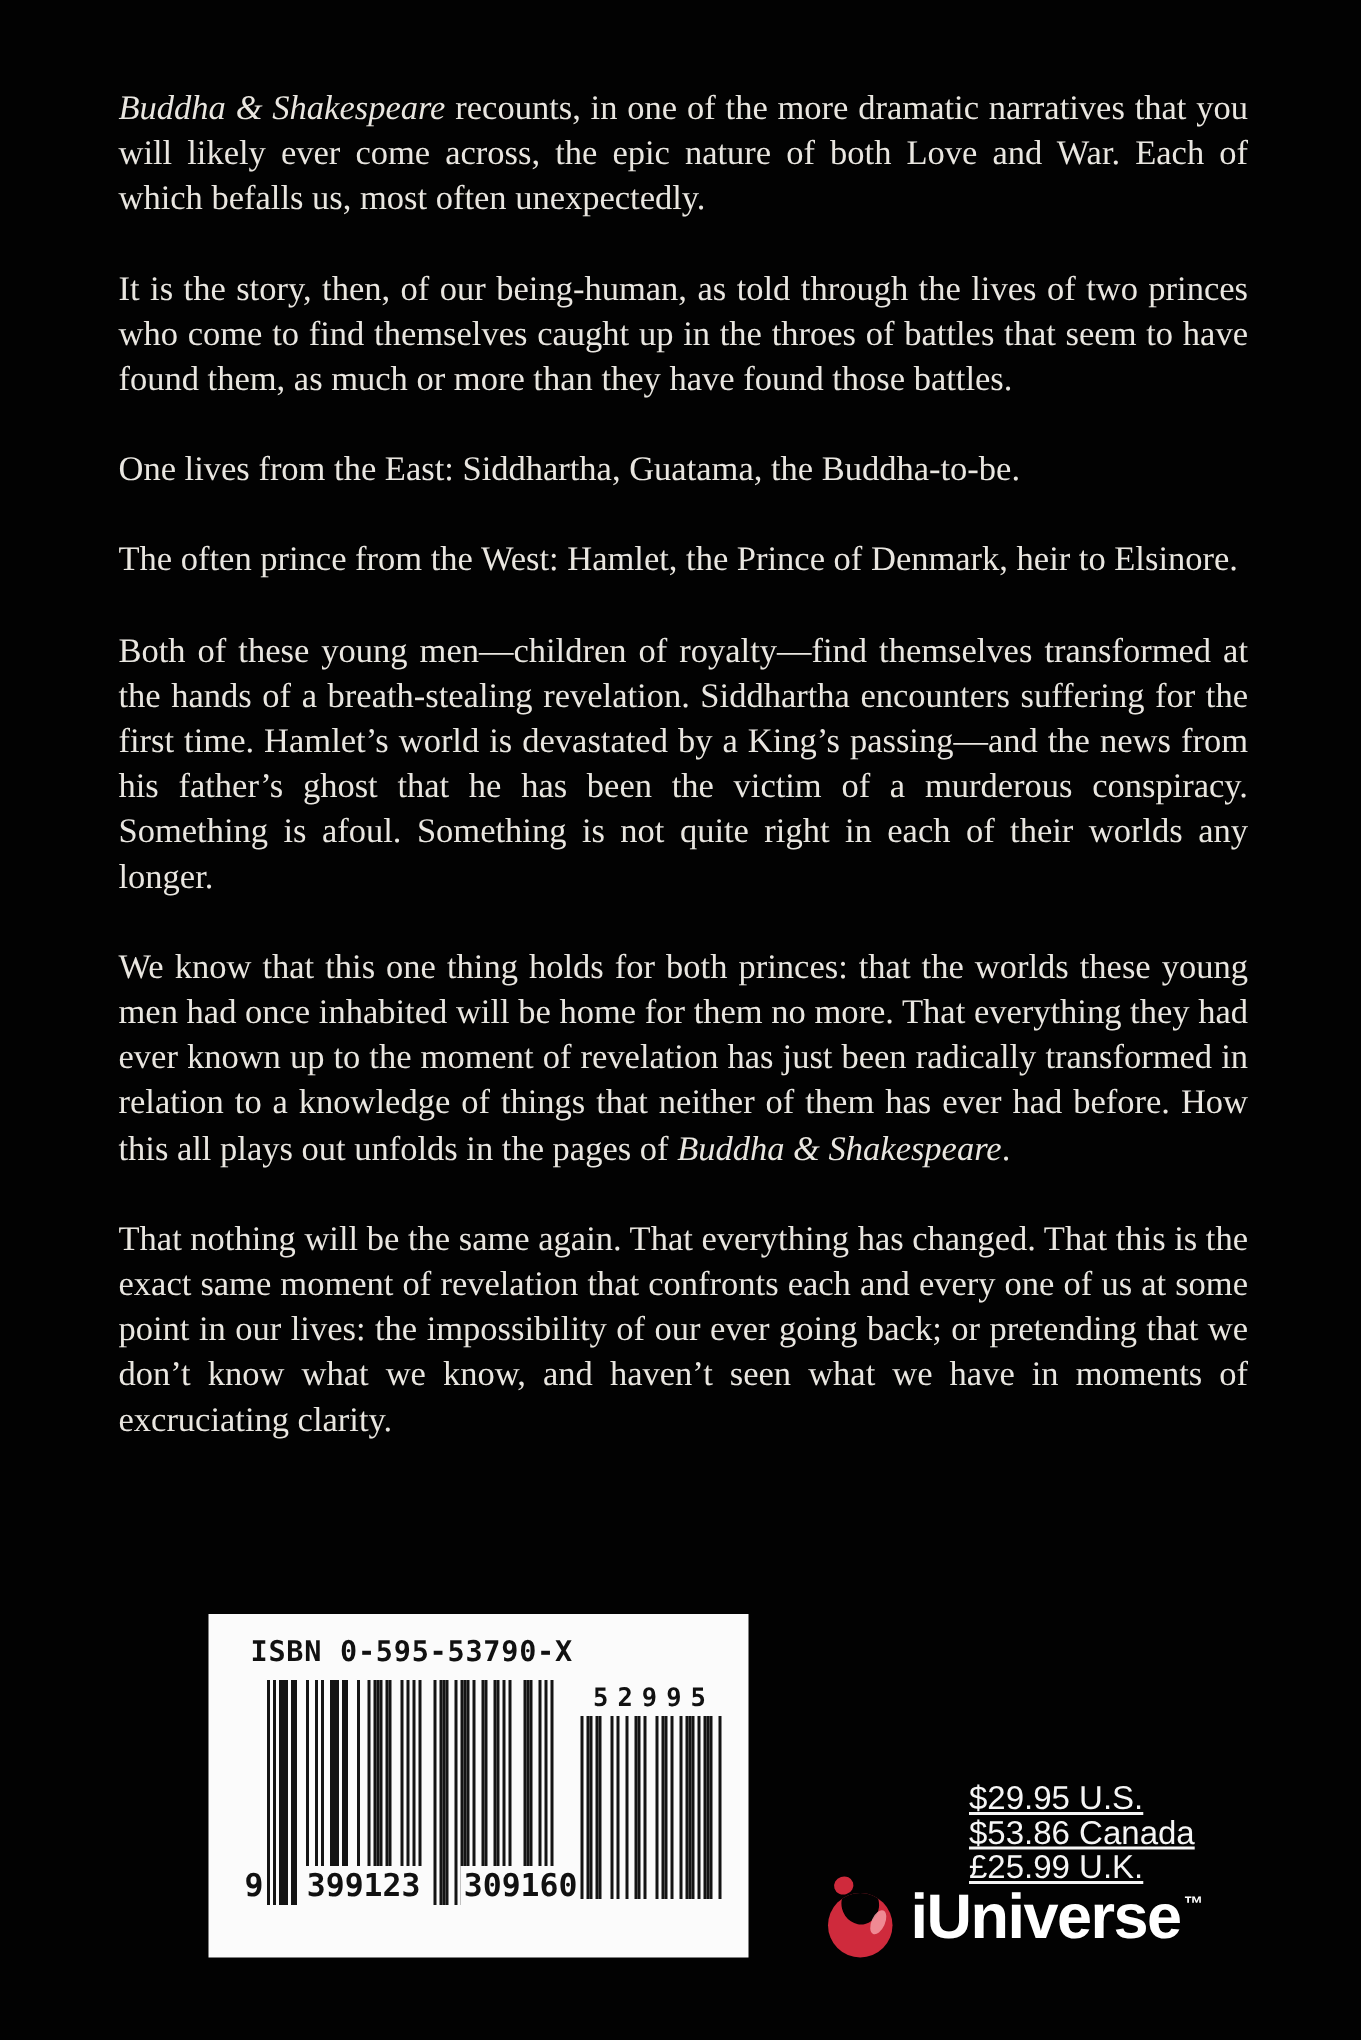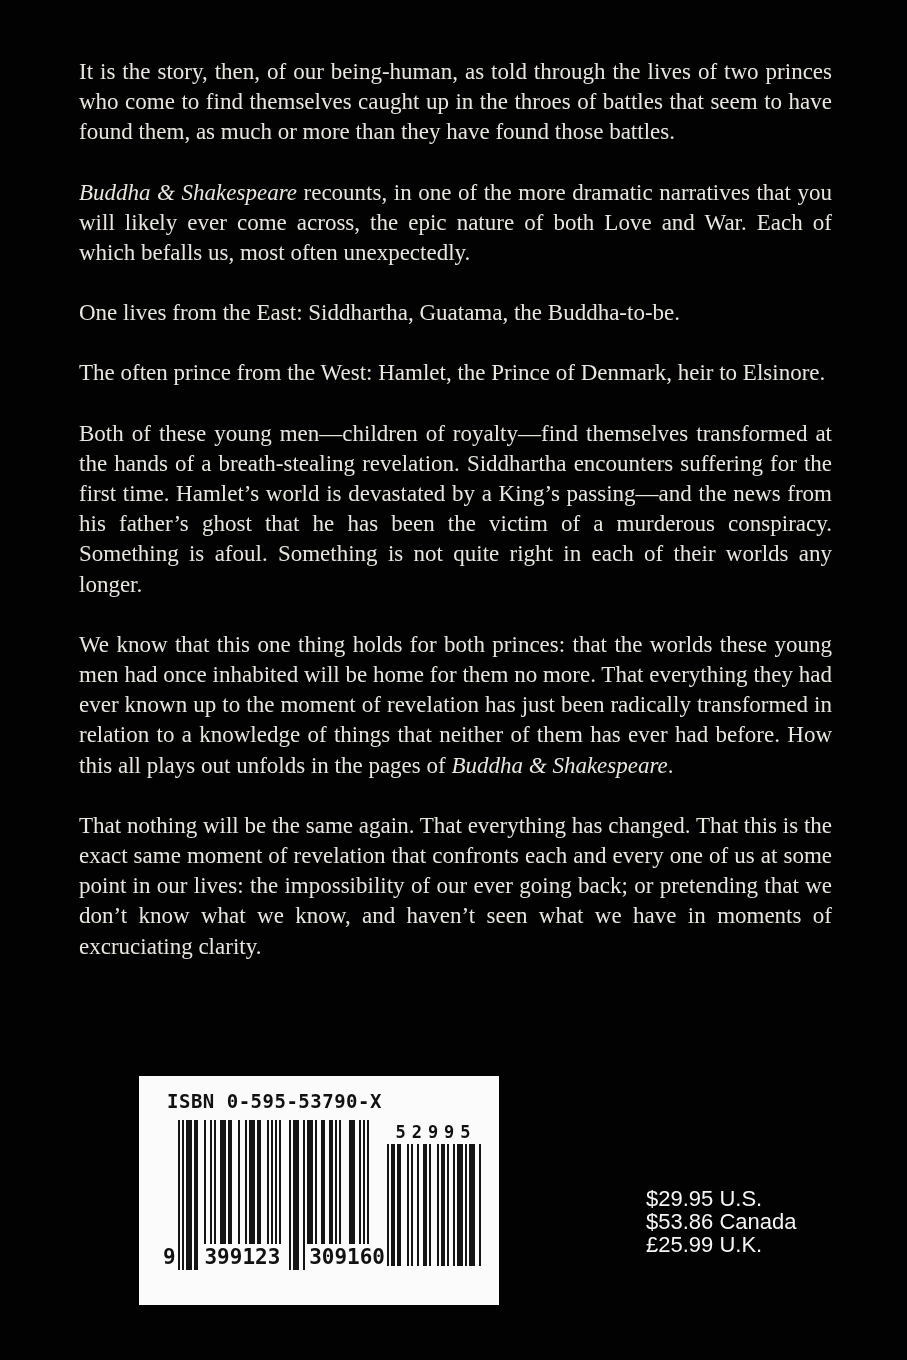--- a/index.html
+++ b/index.html
@@ -61,21 +61,21 @@
   
   .credit{
     position:absolute;right:71px;top:1082px;
     text-align:right;
     color:#e3e0da;font-size:27px;line-height:31px;
   }
   
   .prices{
     position:absolute;left:646px;top:1187px;
     font-family:"Liberation Sans", sans-serif;
-    font-size:22px;line-height:23px;color:#f5f5f5;
+    font-size:22px;line-height:23px;color:#f5f5f5;text-decoration:underline;
   }
   
   .logo{
     position:absolute;left:549px;top:1247px;height:62px;
     display:flex;align-items:center;
   }
   .logo-mark{position:relative;width:48px;height:58px;flex:0 0 48px;}
   .logo-dot{
     position:absolute;left:7px;top:2px;width:13px;height:12px;
     border-radius:50%;transform:rotate(-18deg);
@@ -102,22 +102,22 @@
     font-size:13px;font-weight:bold;letter-spacing:0;
     vertical-align:super;position:relative;top:-4px;margin-left:2px;
   }
 </style>
 </head>
 <body>
 
 <div class="cover">
 
   <div class="body-text">
+    <p><i>Buddha &amp; Shakespeare</i><span> recounts, in one of the more dramatic narratives that you will likely ever come across, the epic nature of both Love and War. Each of which befalls us, most often unexpectedly.</span></p>
     <p><span>It is the story, then, of our being-human, as told through the lives of two princes who come to find themselves caught up in the throes of battles that seem to have found them, as much or more than they have found those battles.</span></p>
-    <p><i>Buddha &amp; Shakespeare</i><span> recounts, in one of the more dramatic narratives that you will likely ever come across, the epic nature of both Love and War. Each of which befalls us, most often unexpectedly.</span></p>
     <p><span>One lives from the East: Siddhartha, Guatama, the Buddha-to-be.</span></p>
     <p><span>The often prince from the West: Hamlet, the Prince of Denmark, heir to Elsinore.</span></p>
     <p><span>Both of these young men—children of royalty—find themselves transformed at the hands of a breath-stealing revelation. Siddhartha encounters suffering for the first time. Hamlet’s world is devastated by a King’s passing—and the news from his father’s ghost that he has been the victim of a murderous conspiracy. Something is afoul. Something is not quite right in each of their worlds any longer.</span></p>
     <p><span>We know that this one thing holds for both princes: that the worlds these young men had once inhabited will be home for them no more. That everything they had ever known up to the moment of revelation has just been radically transformed in relation to a knowledge of things that neither of them has ever had before. How this all plays out unfolds in the pages of </span><i>Buddha &amp; Shakespeare</i><span>.</span></p>
     <p><span>That nothing will be the same again. That everything has changed. That this is the exact same moment of revelation that confronts each and every one of us at some point in our lives: the impossibility of our ever going back; or pretending that we don’t know what we know, and haven’t seen what we have in moments of excruciating clarity.</span></p>
   </div>
 
   <div class="barcode-box">
     <div class="isbn">ISBN 0-595-53790-X</div>
 
@@ -282,14 +282,24 @@
   </div>
 
 
 
   <div class="prices">
     <div>$29.95 U.S.</div>
     <div>$53.86 Canada</div>
     <div>£25.99 U.K.</div>
   </div>
 
+  <div class="logo">
+    <div class="logo-mark">
+      <span class="logo-dot" style="background: rgb(207, 42, 60);"></span>
+      <span class="logo-ring" style="background: rgb(207, 42, 60);">
+        <span class="cutout"></span>
+        <span class="shine"></span>
+      </span>
+    </div>
+    <div class="logo-text"><span>iUniverse</span><sup>™</sup></div>
+  </div>
 
 </div>
 
 </body></html>

